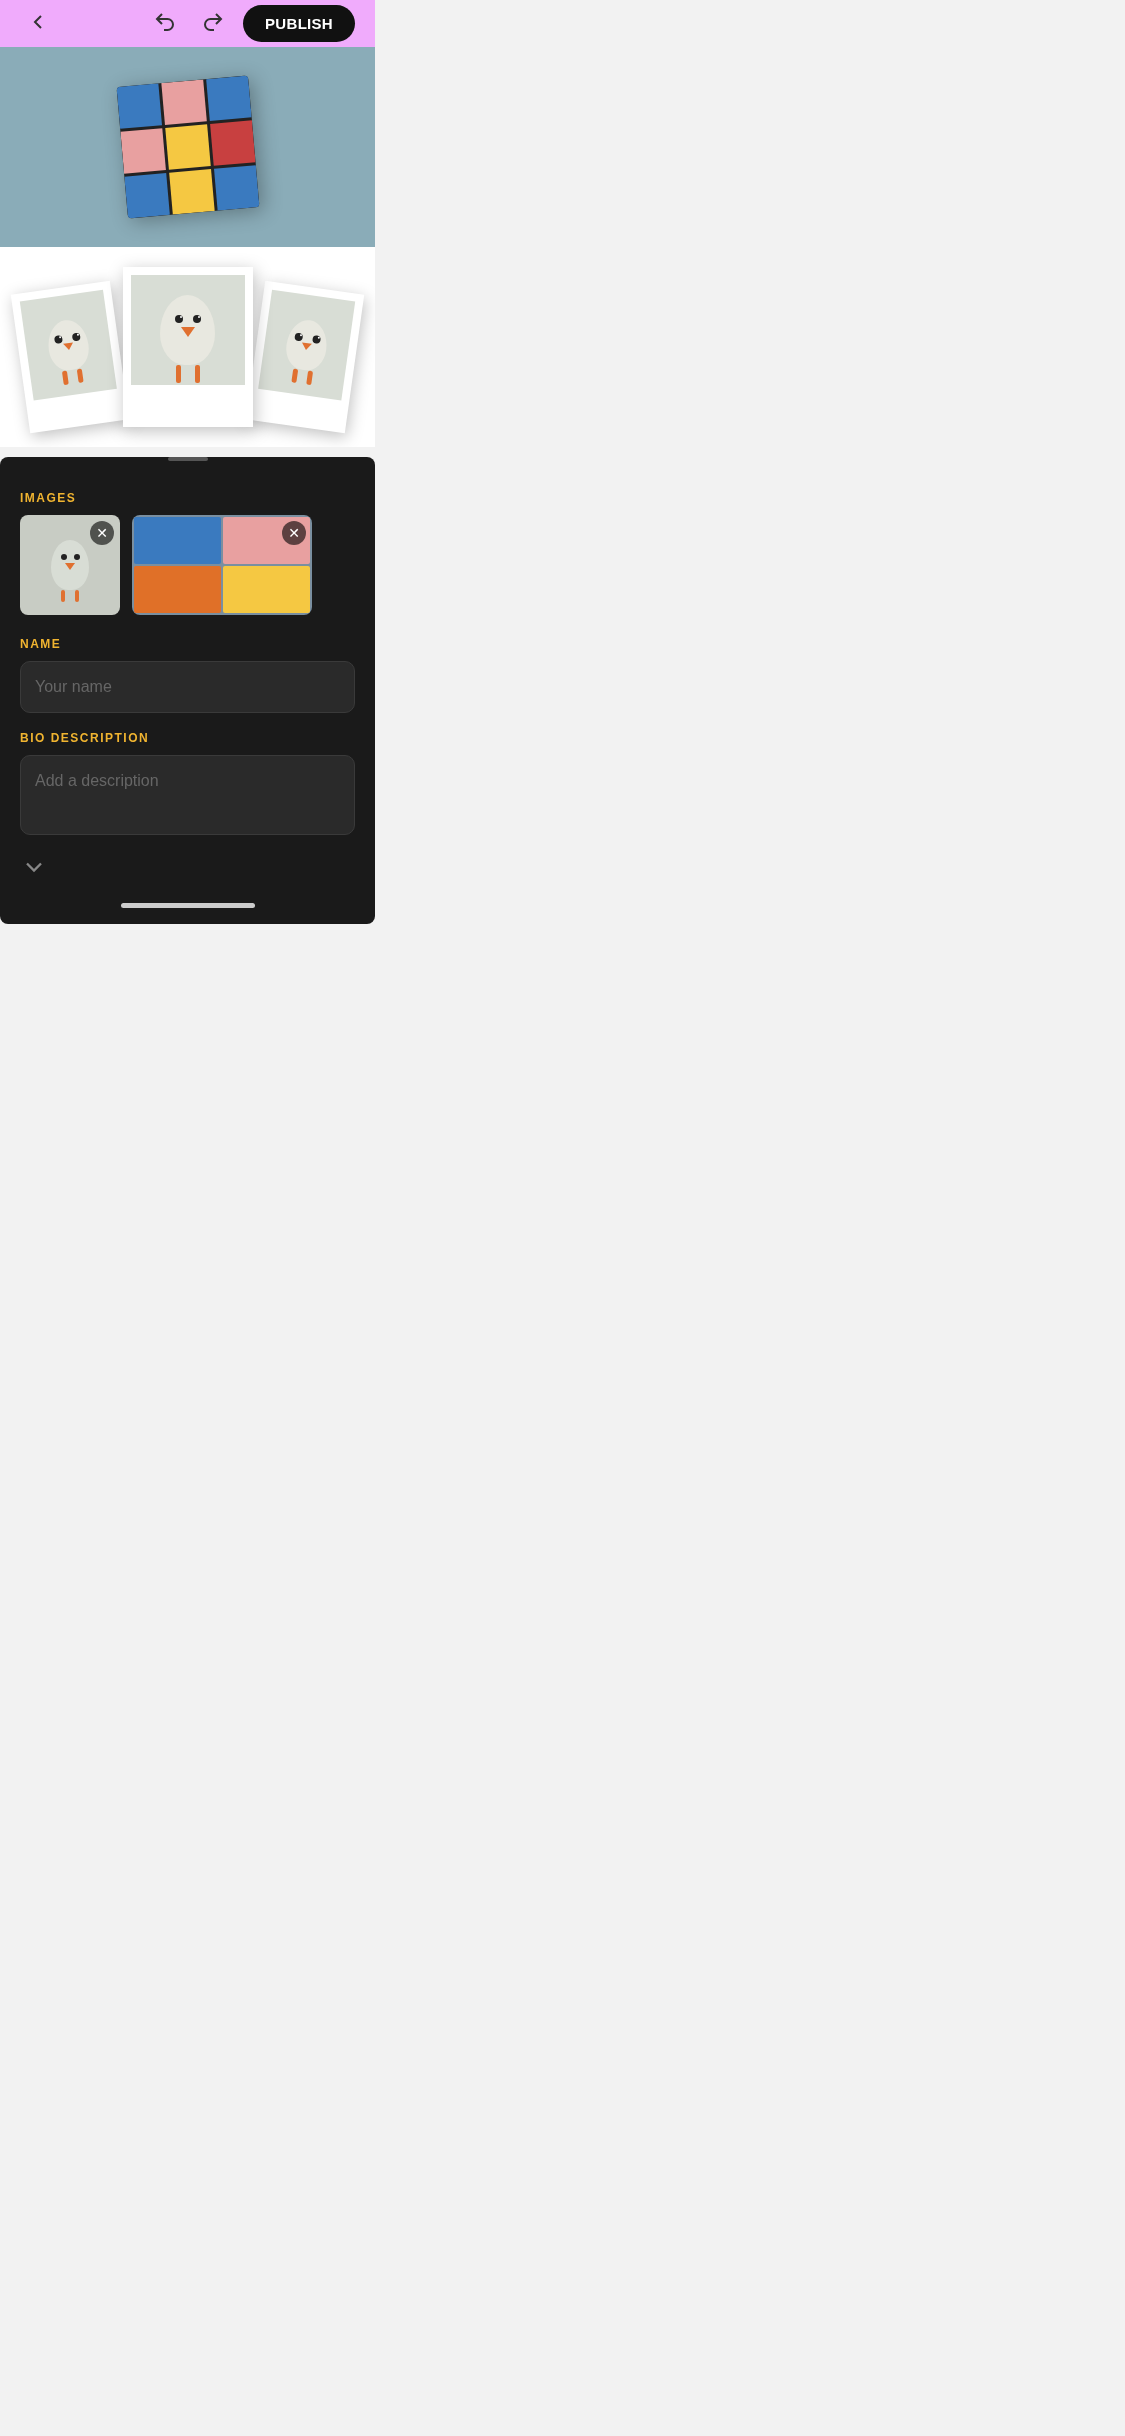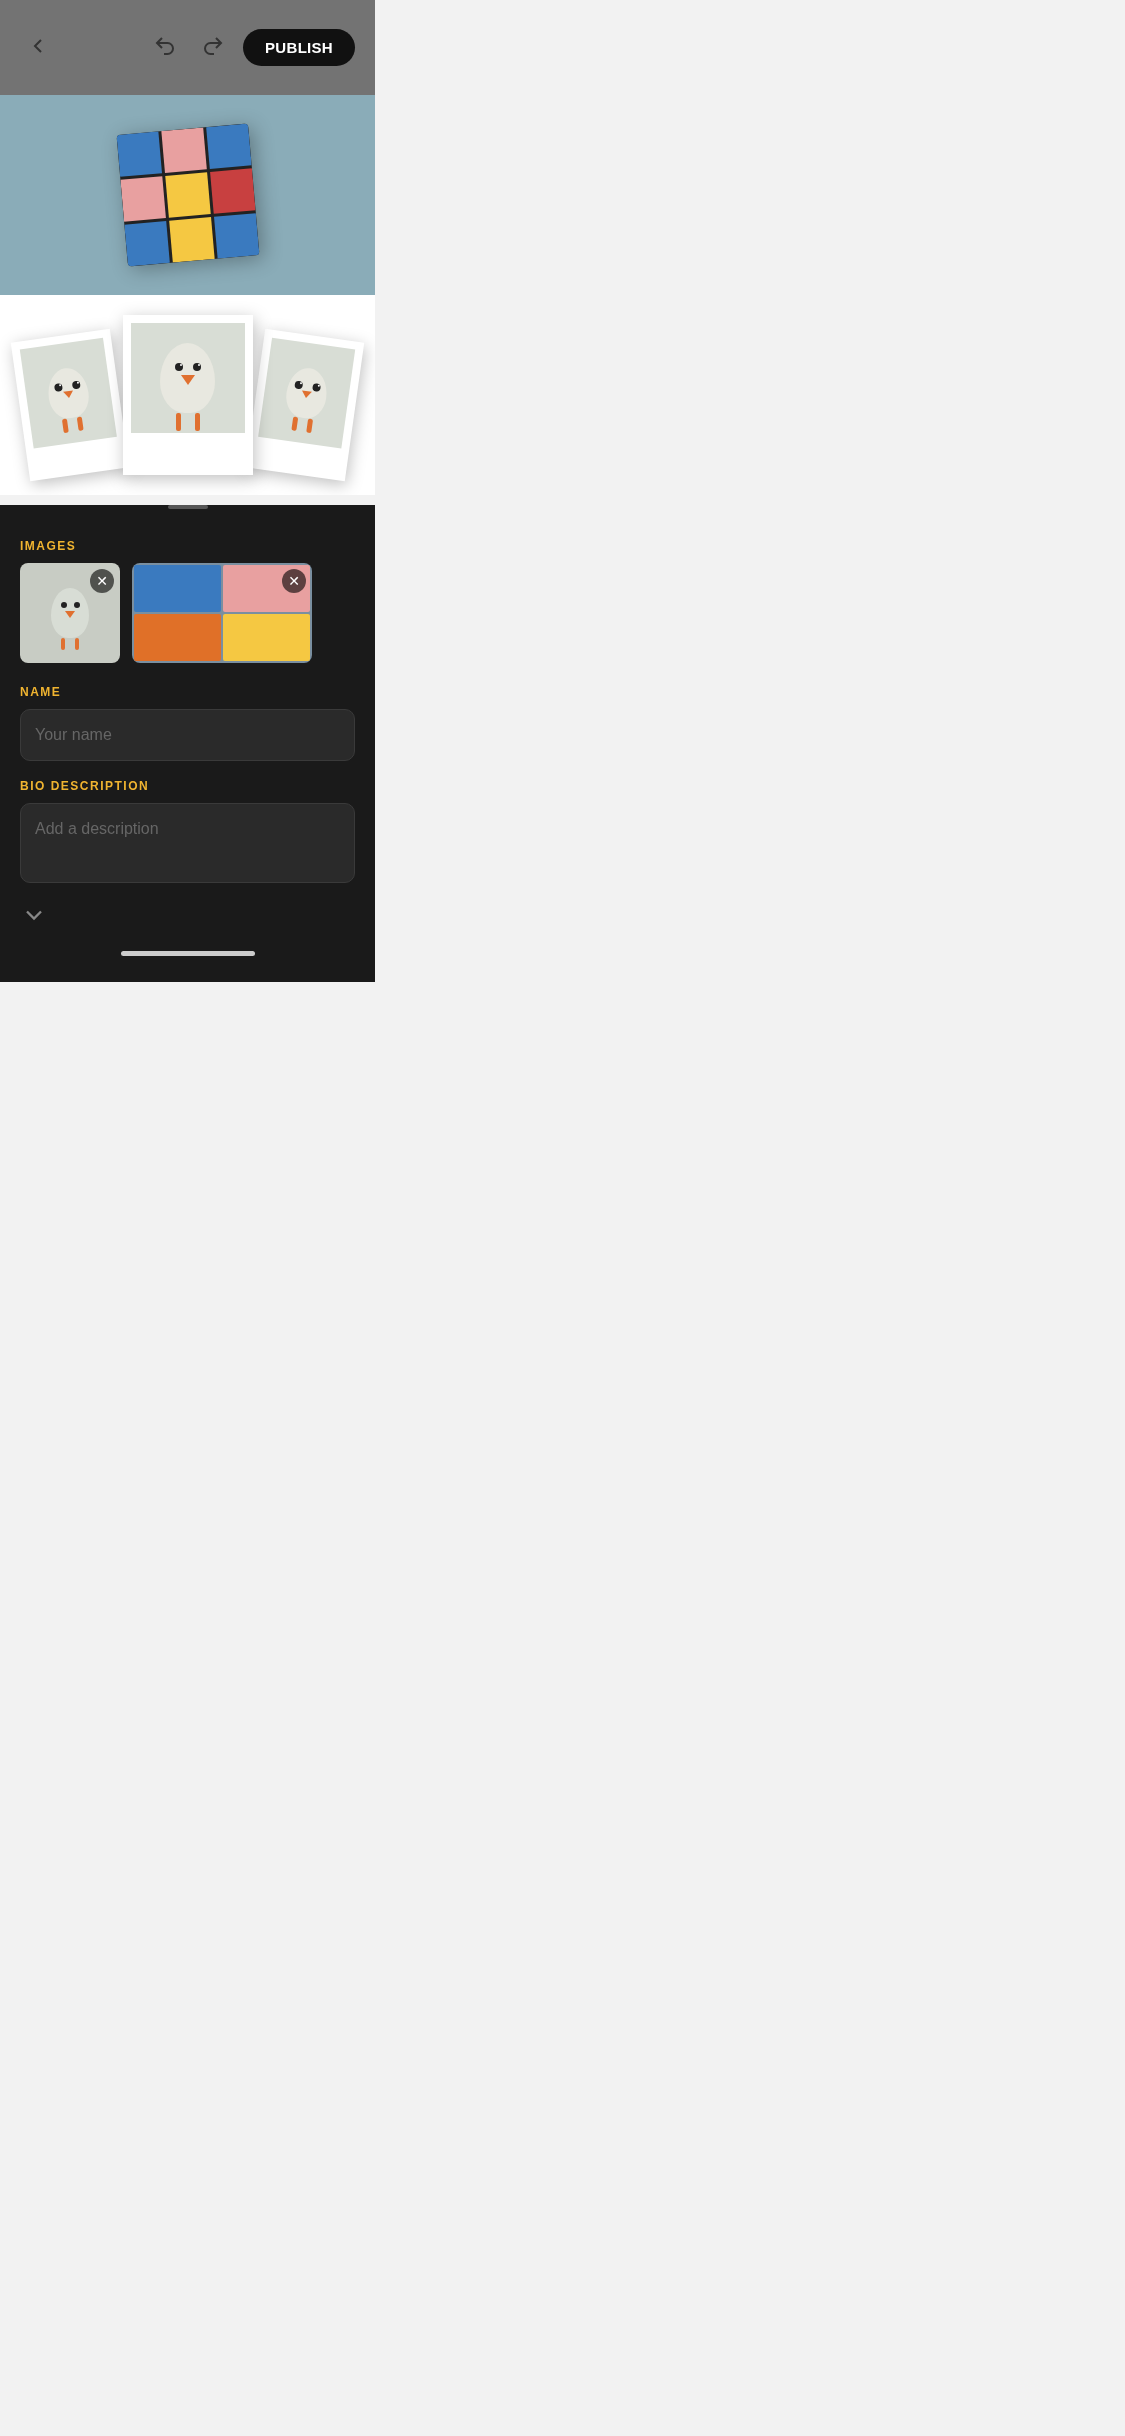--- a/index.html
+++ b/index.html
@@ -11,22 +11,22 @@
       font-family: -apple-system, BlinkMacSystemFont, 'Helvetica Neue', sans-serif;
       background: #f2f2f2;
       overflow-x: hidden;
     }
 
     
     .top-bar {
       display: flex;
       align-items: flex-end;
       justify-content: space-between;
-      padding: 28px 20px;
-      background: #737373;
+      padding: 4px 20px;
+      background: #f0abfc;
     }
 
     .top-bar-left {
       display: flex;
       align-items: center;
     }
 
     .back-btn {
       background: none;
       border: none;
@@ -240,22 +240,22 @@
       font-family: Georgia, 'Times New Roman', serif;
       font-size: 32px;
       font-weight: 400;
       color: #111;
       letter-spacing: -0.5px;
     }
 
     
     .bottom-sheet {
       background: #1a1a1a;
-      border-radius: 0;
-      padding: 0 0 26px;
+      border-radius: 8px;
+      padding: 0 0 16px;
     }
 
     .drag-handle {
       width: 40px;
       height: 4px;
       background: #555;
       border-radius: 2px;
       margin: 10px auto 16px;
     }
 

